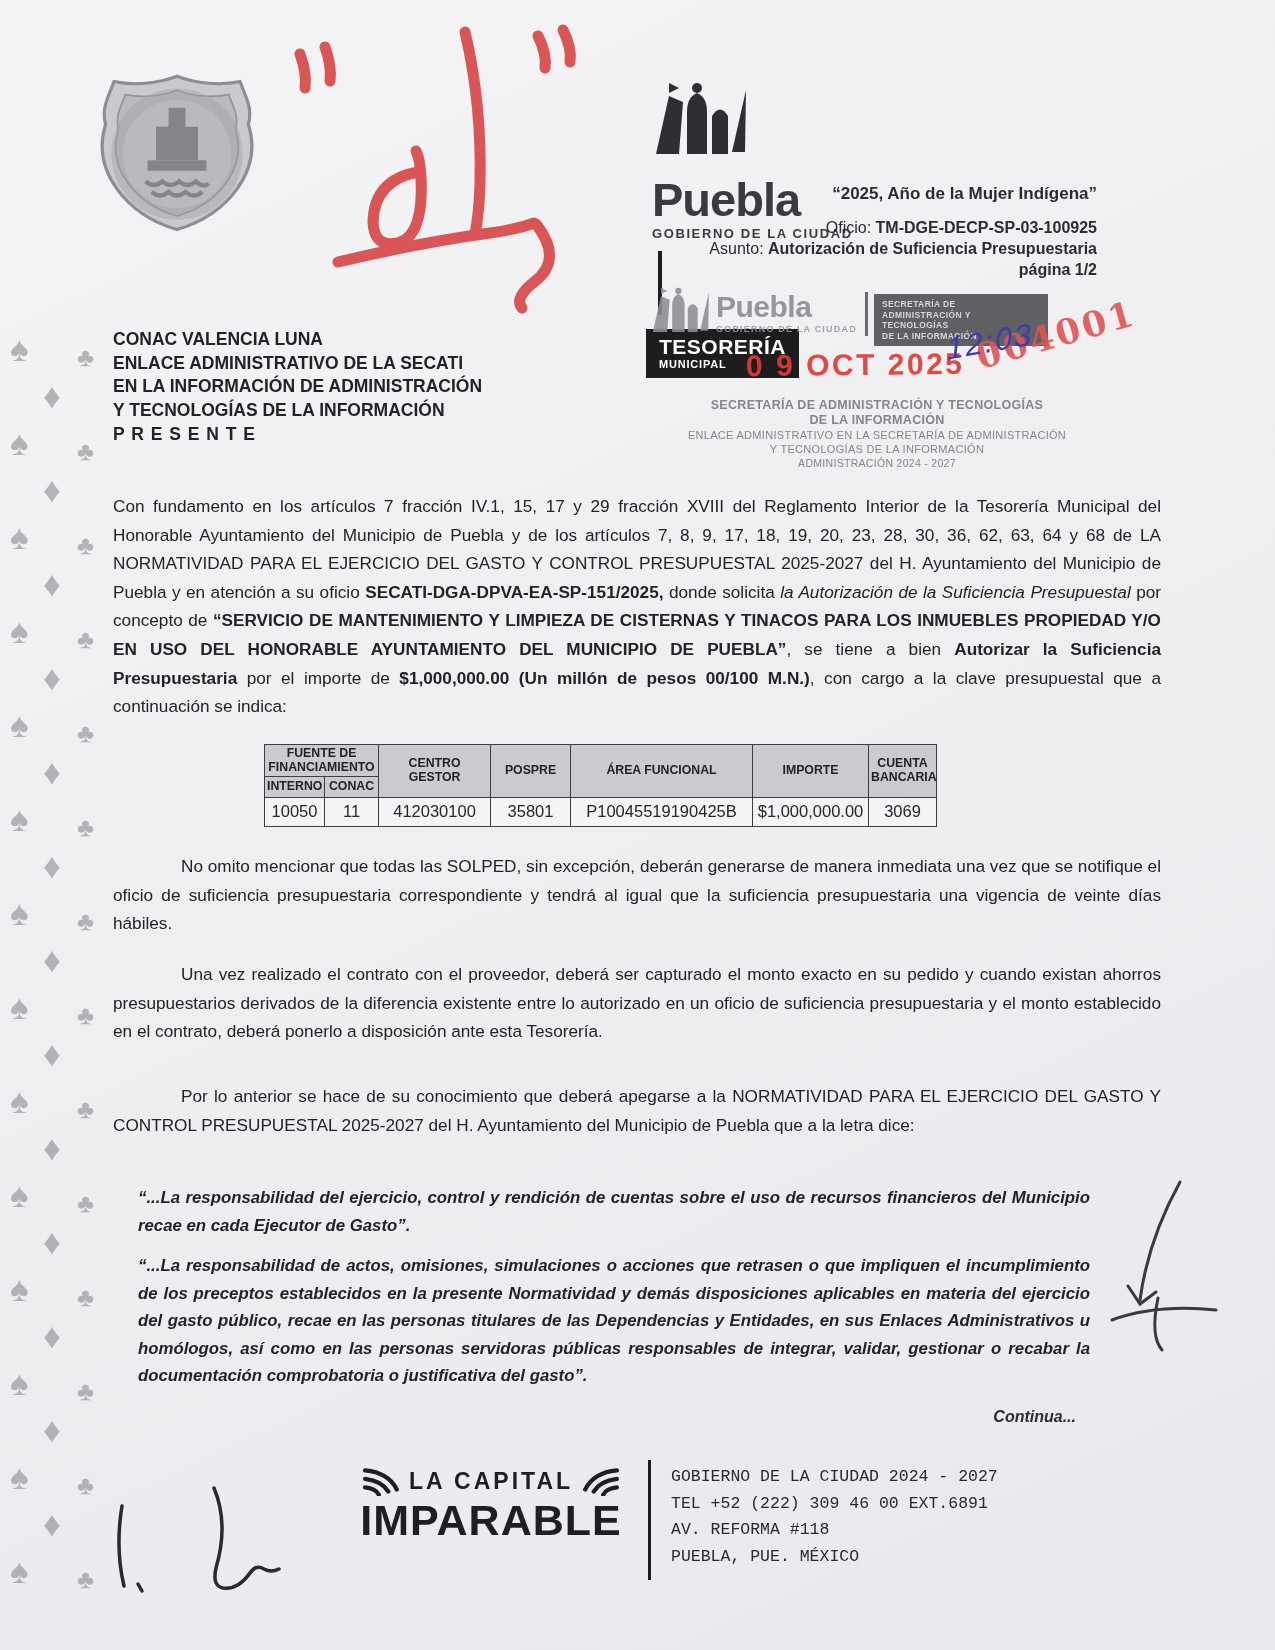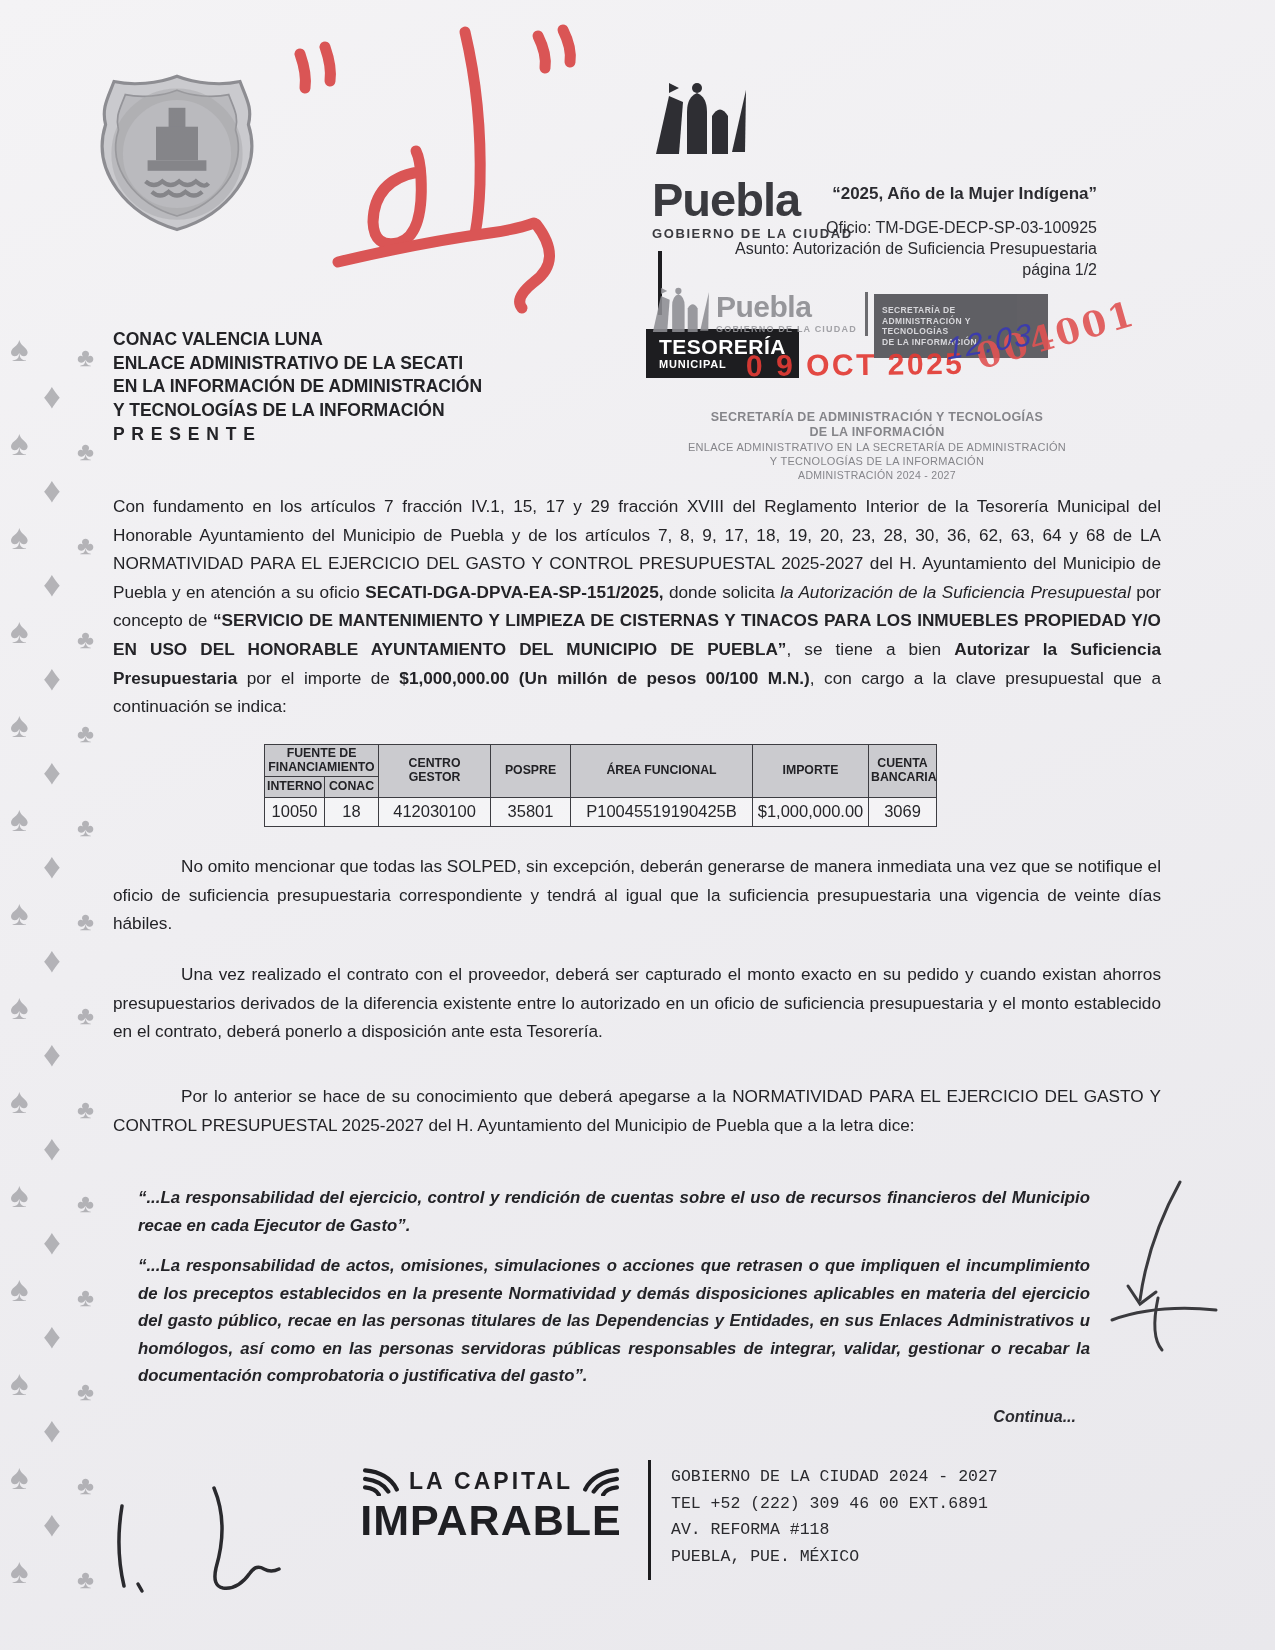--- a/index.html
+++ b/index.html
@@ -25,33 +25,33 @@
   .brand-icon{width:104px;height:90px;color:#2e2e33;flex:0 0 auto;}
   .brand-words{margin-left:6px;margin-top:6px;}
   .brand-wordmark{font-size:47px;font-weight:bold;color:#3a3a3f;letter-spacing:-1px;line-height:1;}
   .brand-tagline{font-size:13px;font-weight:bold;color:#3a3a3f;letter-spacing:1.6px;margin-top:3px;}
   .brand-bar{width:4px;height:64px;background:#1d1d20;margin:10px 10px 0 12px;flex:0 0 auto;}
   .brand-unit{background:#1d1d20;color:#fff;padding:7px 13px 8px;margin-top:14px;}
   .brand-unit-1{font-size:21px;font-weight:bold;letter-spacing:.5px;line-height:1.05;}
   .brand-unit-2{font-size:11px;font-weight:bold;letter-spacing:.8px;}
   .year-legend{right:178px;top:184px;font-size:17px;font-weight:bold;color:#2b2b30;}
   .oficio-block{right:178px;top:217px;text-align:right;font-size:16px;line-height:21px;color:#2b2b30;}
-  .oficio-block b{font-weight:normal;}
+  .oficio-block b{font-weight:bold;}
   
   .recipient{left:113px;top:328px;font-size:17.5px;font-weight:bold;line-height:23.5px;color:#232327;}
   .salutation{letter-spacing:1px;margin-top:1px;}
   
   .stamp{left:646px;top:286px;width:478px;}
   .stamp-lockup{display:flex;align-items:flex-start;opacity:.88;}
   .stamp-icon{width:66px;height:56px;color:#8e8e93;}
   .stamp-words{margin-left:4px;margin-top:6px;}
   .stamp-wordmark{font-size:30px;font-weight:bold;color:#8a8a8f;letter-spacing:-.5px;line-height:1;}
   .stamp-tagline{font-size:9px;font-weight:bold;color:#97979c;letter-spacing:1.2px;margin-top:2px;}
   .stamp-bar{width:3px;height:44px;background:#5a5a5f;margin:6px 6px 0 8px;}
-  .stamp-box{background:#4c4c51;color:#d4d4d8;padding:11px 8px;margin-top:8px;width:158px;}
+  .stamp-box{background:#4c4c51;color:#d4d4d8;padding:5px 8px;margin-top:8px;width:158px;}
   .stamp-box div{font-size:8.5px;font-weight:bold;letter-spacing:.4px;line-height:10.5px;}
   .stamp-folio{position:absolute;left:328px;top:28px;transform:rotate(-16deg);
     font-family:"DejaVu Serif",serif;font-size:35px;font-weight:bold;color:#e05353;
     letter-spacing:3px;opacity:.9;}
   .stamp-date{position:absolute;left:100px;top:62px;font-size:30px;font-weight:bold;color:#e23b35;
     letter-spacing:2.5px;transform:rotate(-.6deg);opacity:.92;}
   .stamp-time{position:absolute;left:300px;top:38px;font-size:31px;color:#3c3cab;font-style:italic;
     transform:rotate(-10deg) skewX(-6deg);letter-spacing:2px;}
   .stamp-captions{margin-top:52px;width:462px;text-align:center;color:#85858a;letter-spacing:.3px;}
   .cap-b{font-size:12.5px;font-weight:bold;line-height:15px;}
@@ -318,21 +318,21 @@
           <th rowspan="2">CUENTA BANCARIA</th>
         </tr>
         <tr>
           <th class="sub">INTERNO</th>
           <th class="sub">CONAC</th>
         </tr>
       </thead>
       <tbody>
         <tr>
           <td>10050</td>
-          <td>18</td>
+          <td>11</td>
           <td>412030100</td>
           <td>35801</td>
           <td>P10045519190425B</td>
           <td>$1,000,000.00</td>
           <td>3069</td>
         </tr>
       </tbody>
     </table>
   </div>
 

